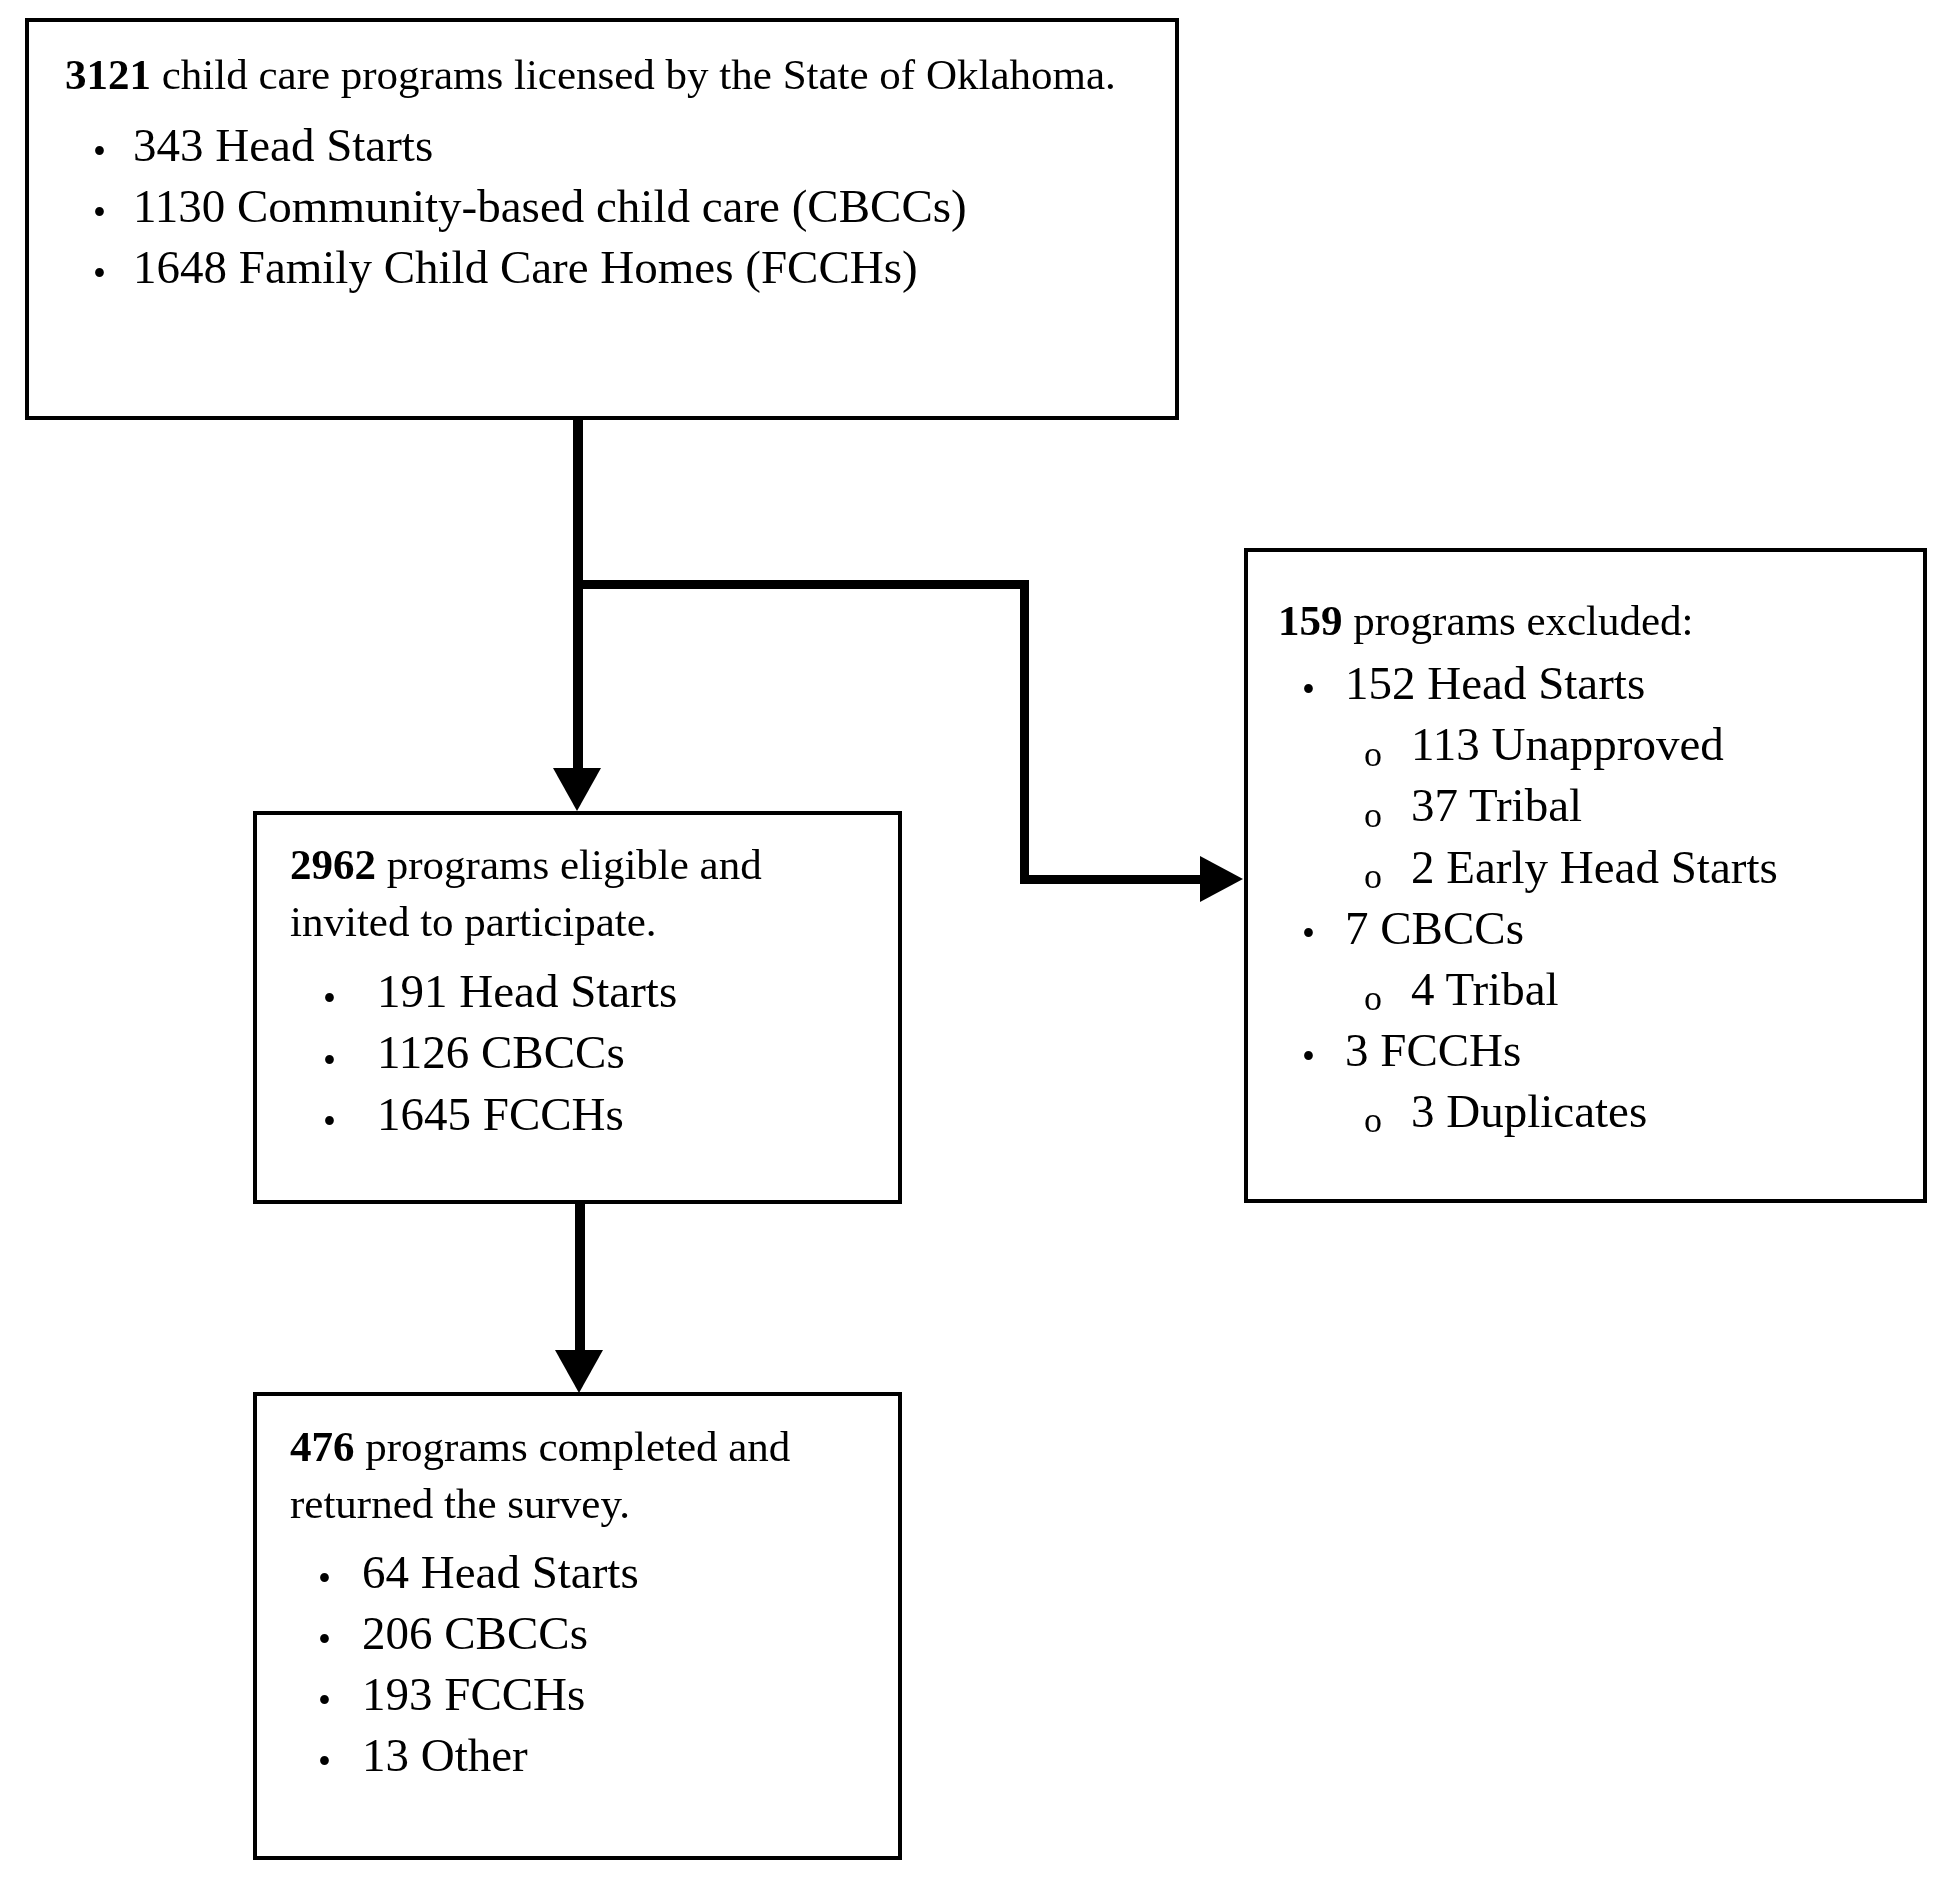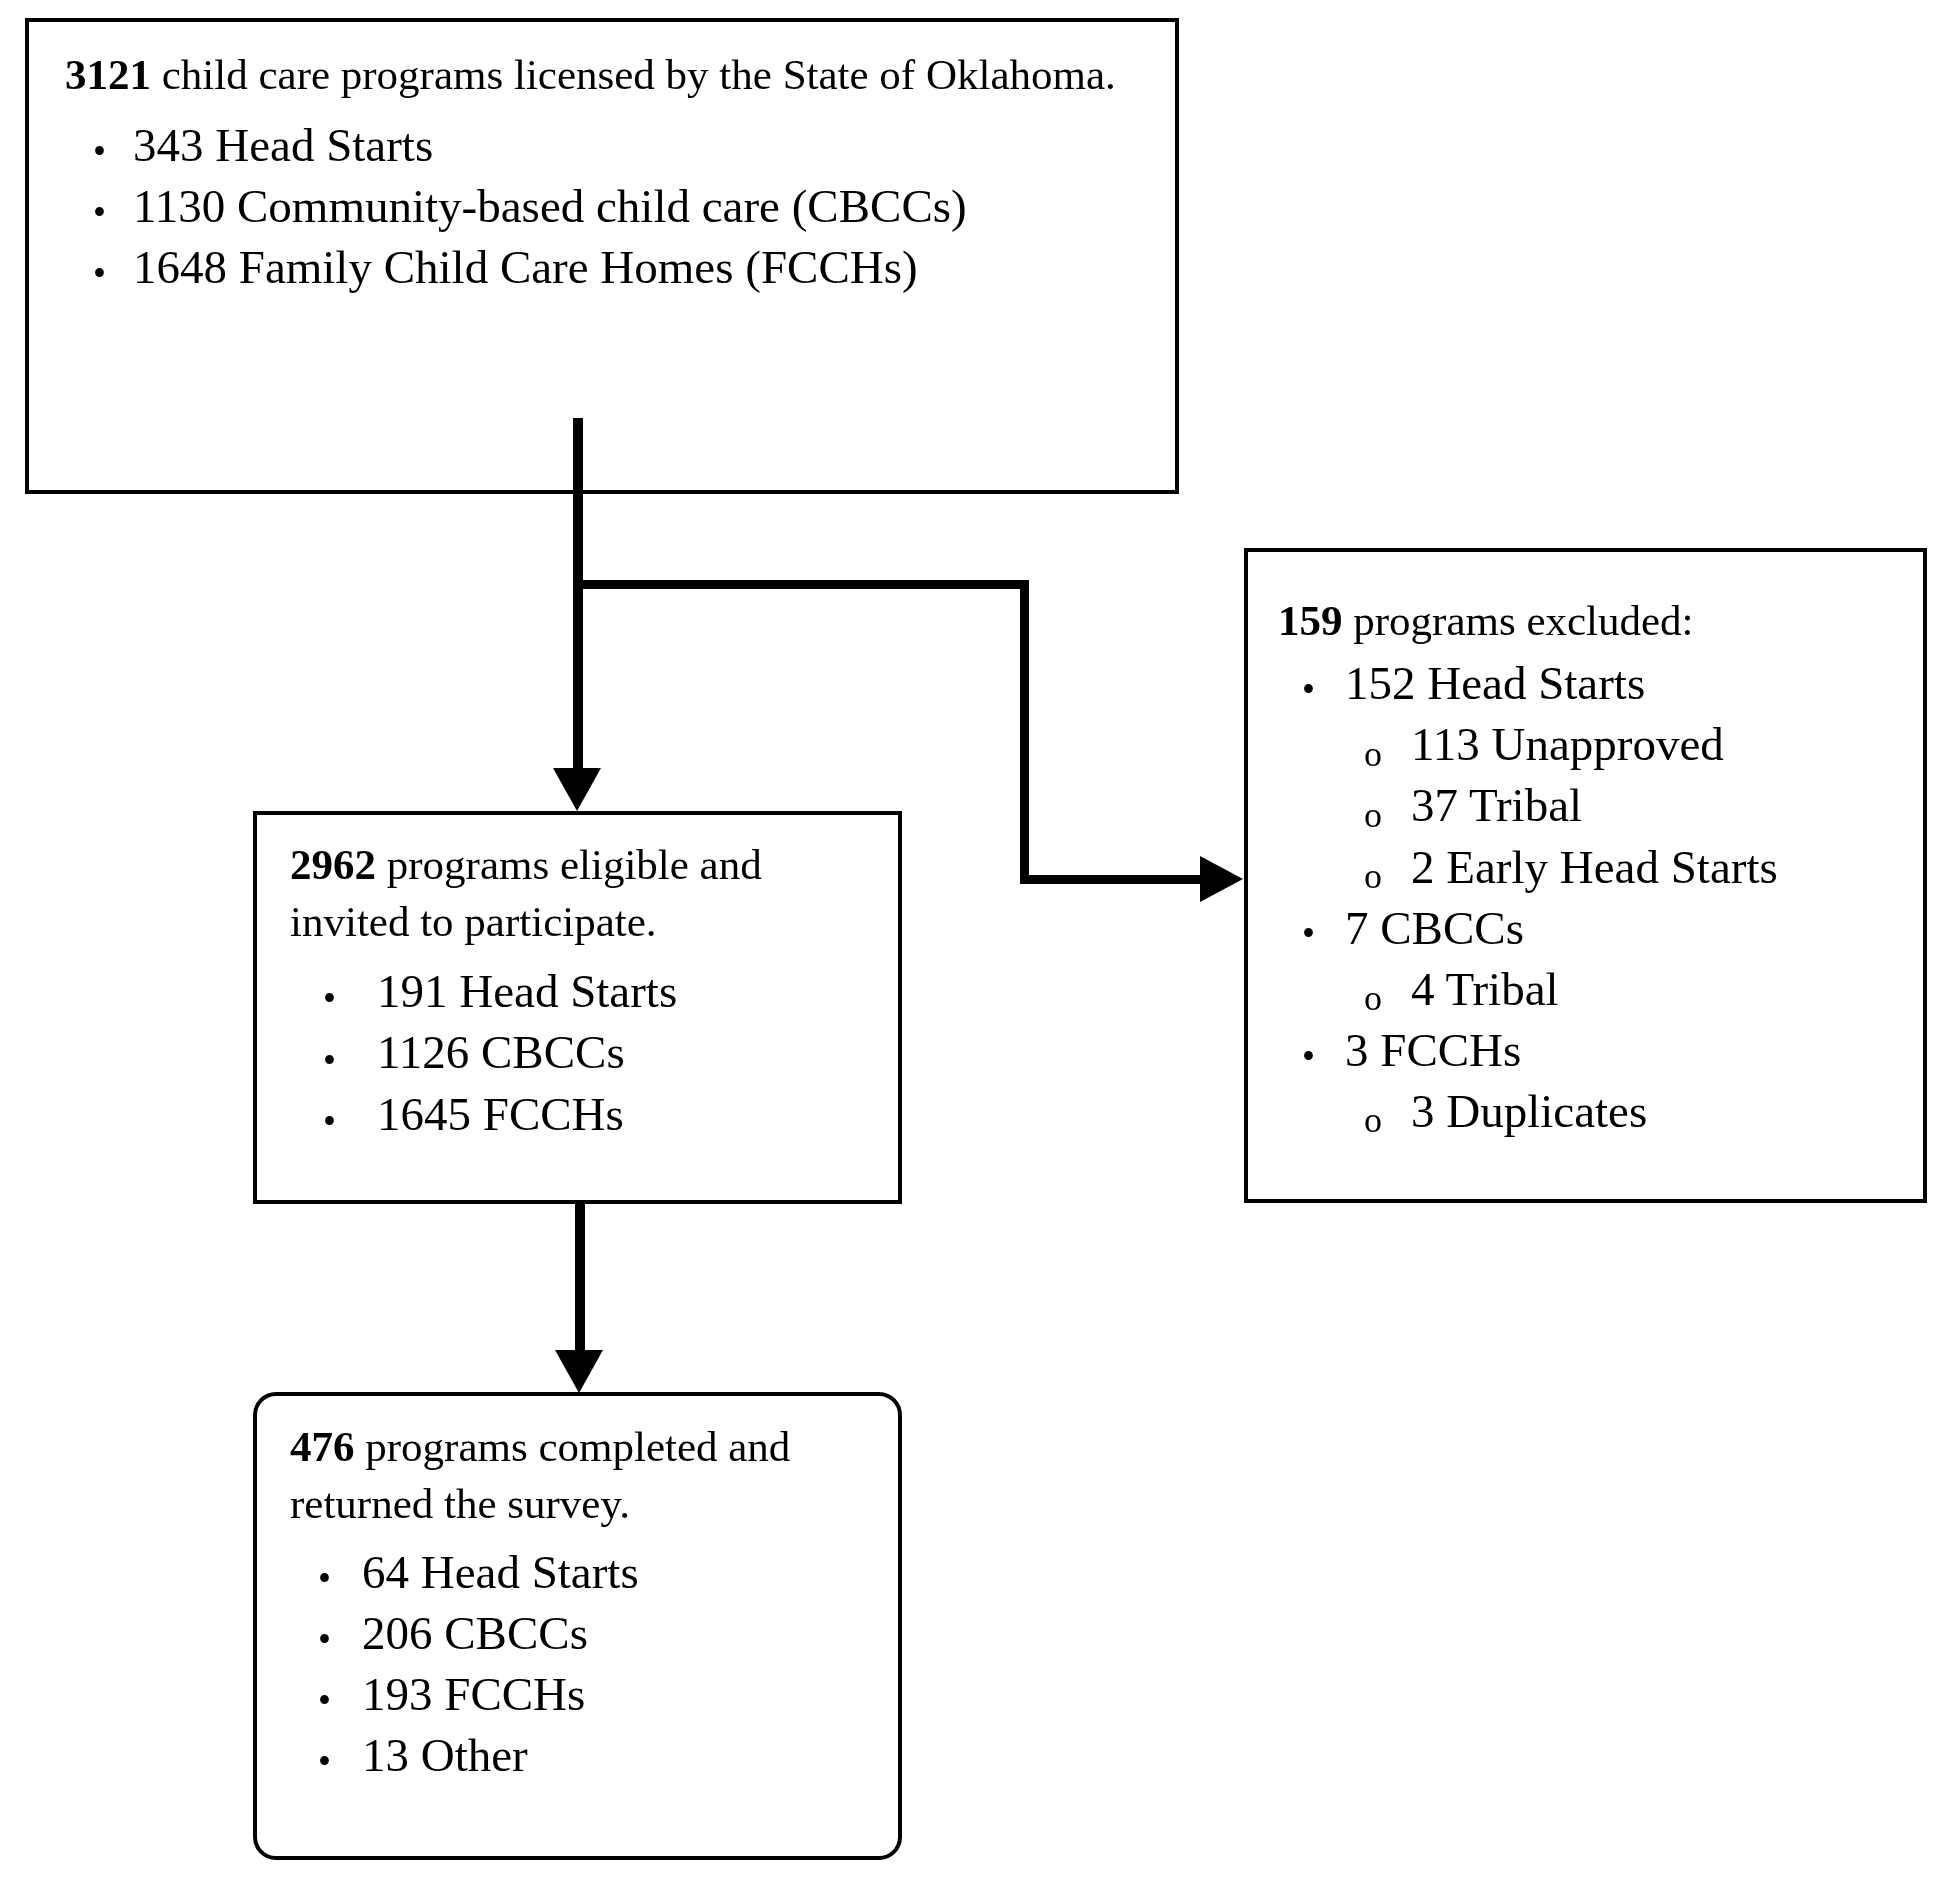--- a/index.html
+++ b/index.html
@@ -63,21 +63,21 @@
   }
 
   
   .lvl1 > .marker::before { content: "\2022"; font-size: 37px; line-height: 1; }
   
   .lvl2 > .marker::before { content: "o"; font-size: 36px; line-height: 1; }
 
   
   #box-licensed {
     left: 25px;  top: 18px;
-    width: 1154px; height: 476px;
+    width: 1154px; height: 402px;
   }
   #box-licensed .heading {
     margin: 23.5px 0 0 36px;
     width: 1079px;
   }
   #box-licensed ul.bullets { margin: 12.4px 0 0 0; }
   #box-licensed ul.bullets > li { padding-left: 104px; min-height: 54px; }
   #box-licensed ul.bullets > li > .marker { left: 64px; top: 2.8px; }
 
   
@@ -104,21 +104,21 @@
   }
   #box-excluded ul.bullets { margin: 4.1px 0 0 0; }
   #box-excluded ul.bullets > li.lvl1 { padding-left: 97px; min-height: 54px; }
   #box-excluded ul.bullets > li.lvl1 > .marker { left: 54px; top: 2.8px; }
   #box-excluded ul.bullets > li.lvl2 { padding-left: 163px; min-height: 53px; }
   #box-excluded ul.bullets > li.lvl2 > .marker { left: 116px; top: 5.5px; }
 
   
   #box-completed {
     left: 253px; top: 1392px;
-    width: 649px; height: 468px; border-radius: 23px;
+    width: 649px; height: 468px;
   }
   #box-completed .heading {
     margin: 22px 0 0 33px;
     width: 574px;
   }
   #box-completed ul.bullets { margin: 9.7px 0 0 0; }
   #box-completed ul.bullets > li { padding-left: 105px; min-height: 54px; }
   #box-completed ul.bullets > li > .marker { left: 61px; top: 2.8px; }
 
   

